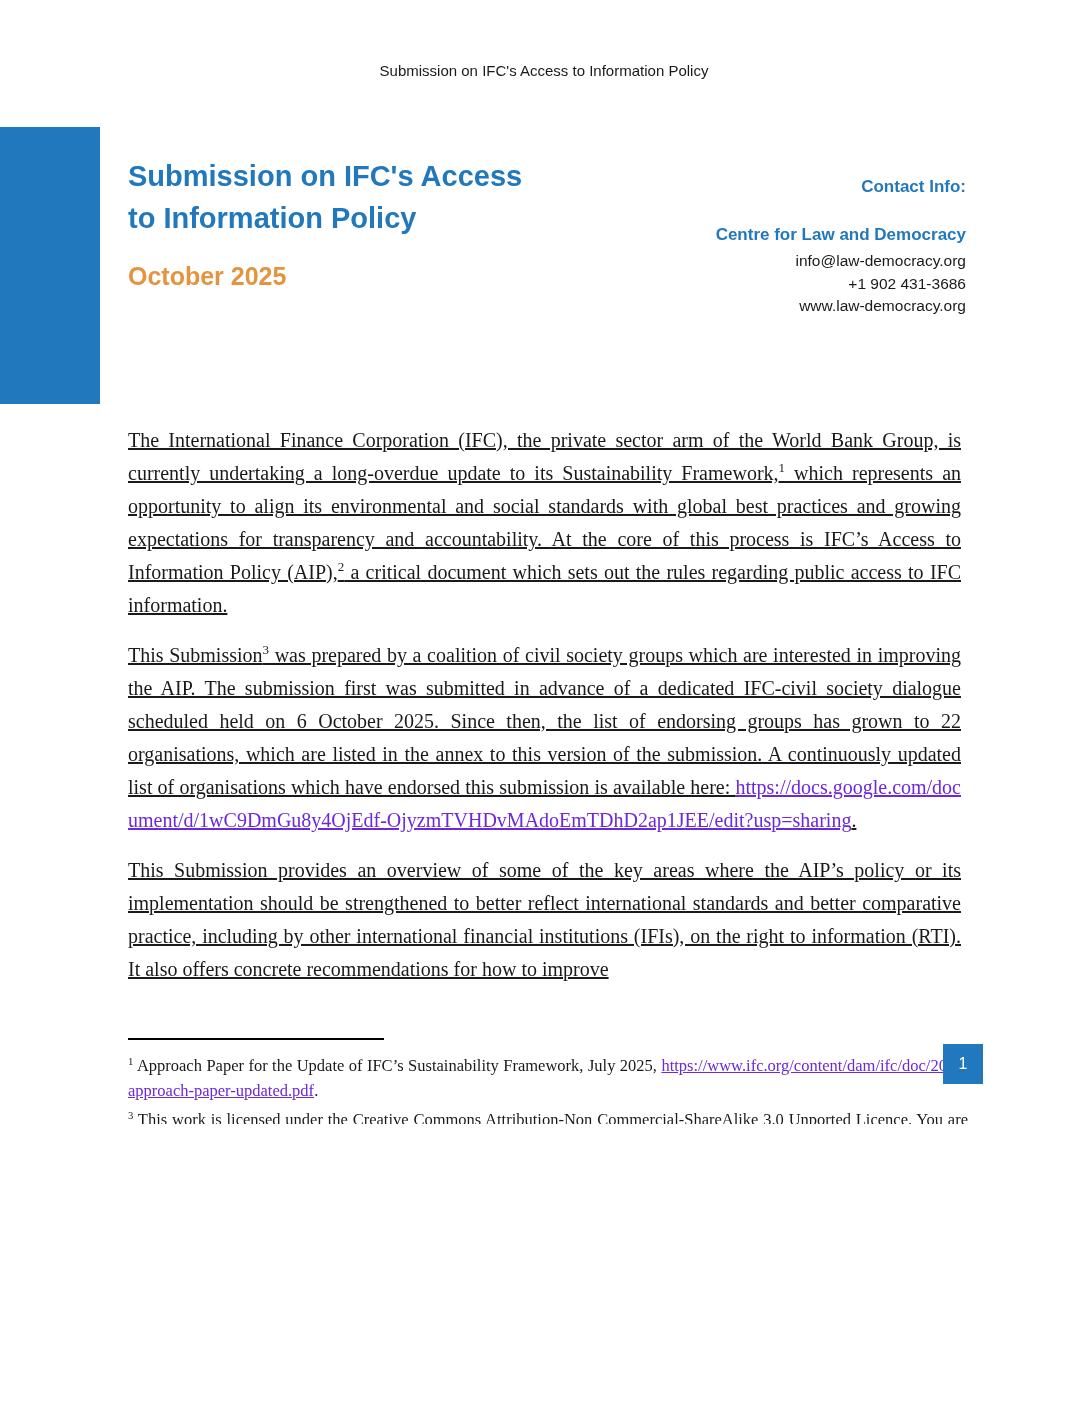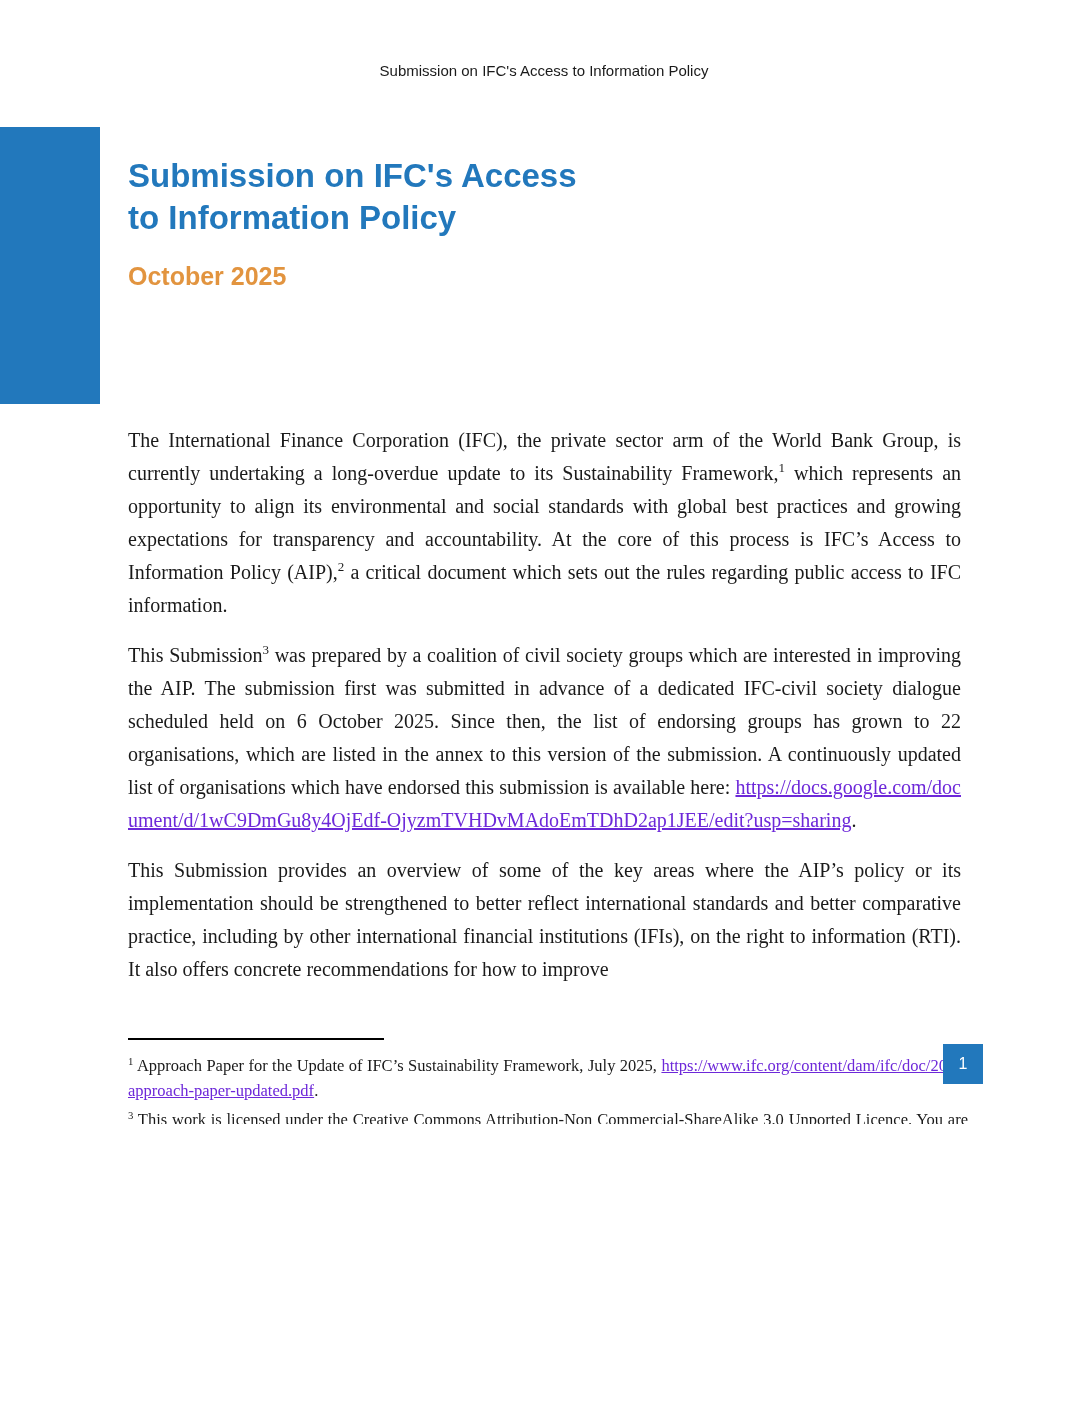--- a/index.html
+++ b/index.html
@@ -16,21 +16,21 @@
     text-align: center;
     font-size: 15px; color: #1a1a1a;
   }
   .blue-bar {
     position: absolute; top: 127px; left: 0;
     width: 100px; height: 277px;
     background: #2278BC;
   }
   .title {
     position: absolute; top: 155px; left: 128px;
-    font-size: 33px; line-height: 42px; font-weight: bold;
+    font-size: 29px; line-height: 42px; font-weight: bold;
     color: #2278BC;
     white-space: pre-line;
   }
   .date {
     position: absolute; top: 262px; left: 128px;
     font-size: 25px; font-weight: bold;
     color: #E2943F;
   }
   .contact {
     position: absolute; top: 177px; right: 122px;
@@ -48,21 +48,21 @@
     font-size: 15.5px; line-height: 22.5px; color: #1a1a1a;
   }
   .body-text {
     position: absolute; top: 424px; left: 128px;
     width: 833px;
     font-family: "Liberation Serif", serif;
     font-size: 20px; line-height: 33px;
     text-align: justify;
     color: #1a1a1a;
   }
-  .body-text p { margin: 0 0 17px 0; }
+  .body-text p { margin: 0 0 17px 0; text-decoration: underline; }
   .body-text sup, .footnotes sup {
     font-size: 0.65em; line-height: 0; vertical-align: super;
   }
   a.link {
     color: #6d28d9; text-decoration: underline;
     word-break: break-all; cursor: pointer;
   }
   .footnotes {
     position: absolute; top: 1038px; left: 128px;
     width: 840px;
@@ -93,20 +93,27 @@
 
   <div class="doc-header">Submission on IFC's Access to Information Policy</div>
 
   <div class="blue-bar"></div>
 
   <div class="title">Submission on IFC's Access
 to Information Policy</div>
 
   <div class="date">October 2025</div>
 
+  <div class="contact">
+    <div class="contact-label">Contact Info:</div>
+    <div class="contact-org">Centre for Law and Democracy</div>
+    <div class="contact-line">info@law-democracy.org</div>
+    <div class="contact-line">+1 902 431-3686</div>
+    <div class="contact-line">www.law-democracy.org</div>
+  </div>
 
   <div class="body-text">
     <p><span>The International Finance Corporation (IFC), the private sector arm of the World Bank Group, is currently undertaking a long-overdue update to its Sustainability Framework,</span><sup>1</sup><span> which represents an opportunity to align its environmental and social standards with global best practices and growing expectations for transparency and accountability. At the core of this process is IFC’s Access to Information Policy (AIP),</span><sup>2</sup><span> a critical document which sets out the rules regarding public access to IFC information.</span></p>
 
     <p><span>This Submission</span><sup>3</sup><span> was prepared by a coalition of civil society groups which are interested in improving the AIP. The submission first was submitted in advance of a dedicated IFC-civil society dialogue scheduled held on 6 October 2025.  Since then, the list of endorsing groups has grown to 22 organisations, which are listed in the annex to this version of the submission. A continuously updated list of organisations which have endorsed this submission is available here: </span><a class="link">https://docs.google.com/document/d/1wC9DmGu8y4OjEdf-OjyzmTVHDvMAdoEmTDhD2ap1JEE/edit?usp=sharing</a><span>.</span></p>
 
     <p><span>This Submission provides an overview of some of the key areas where the AIP’s policy or its implementation should be strengthened to better reflect international standards and better comparative practice, including by other international financial institutions (IFIs), on the right to information (RTI). It also offers concrete recommendations for how to improve</span></p>
   </div>
 
   <div class="footnotes">

